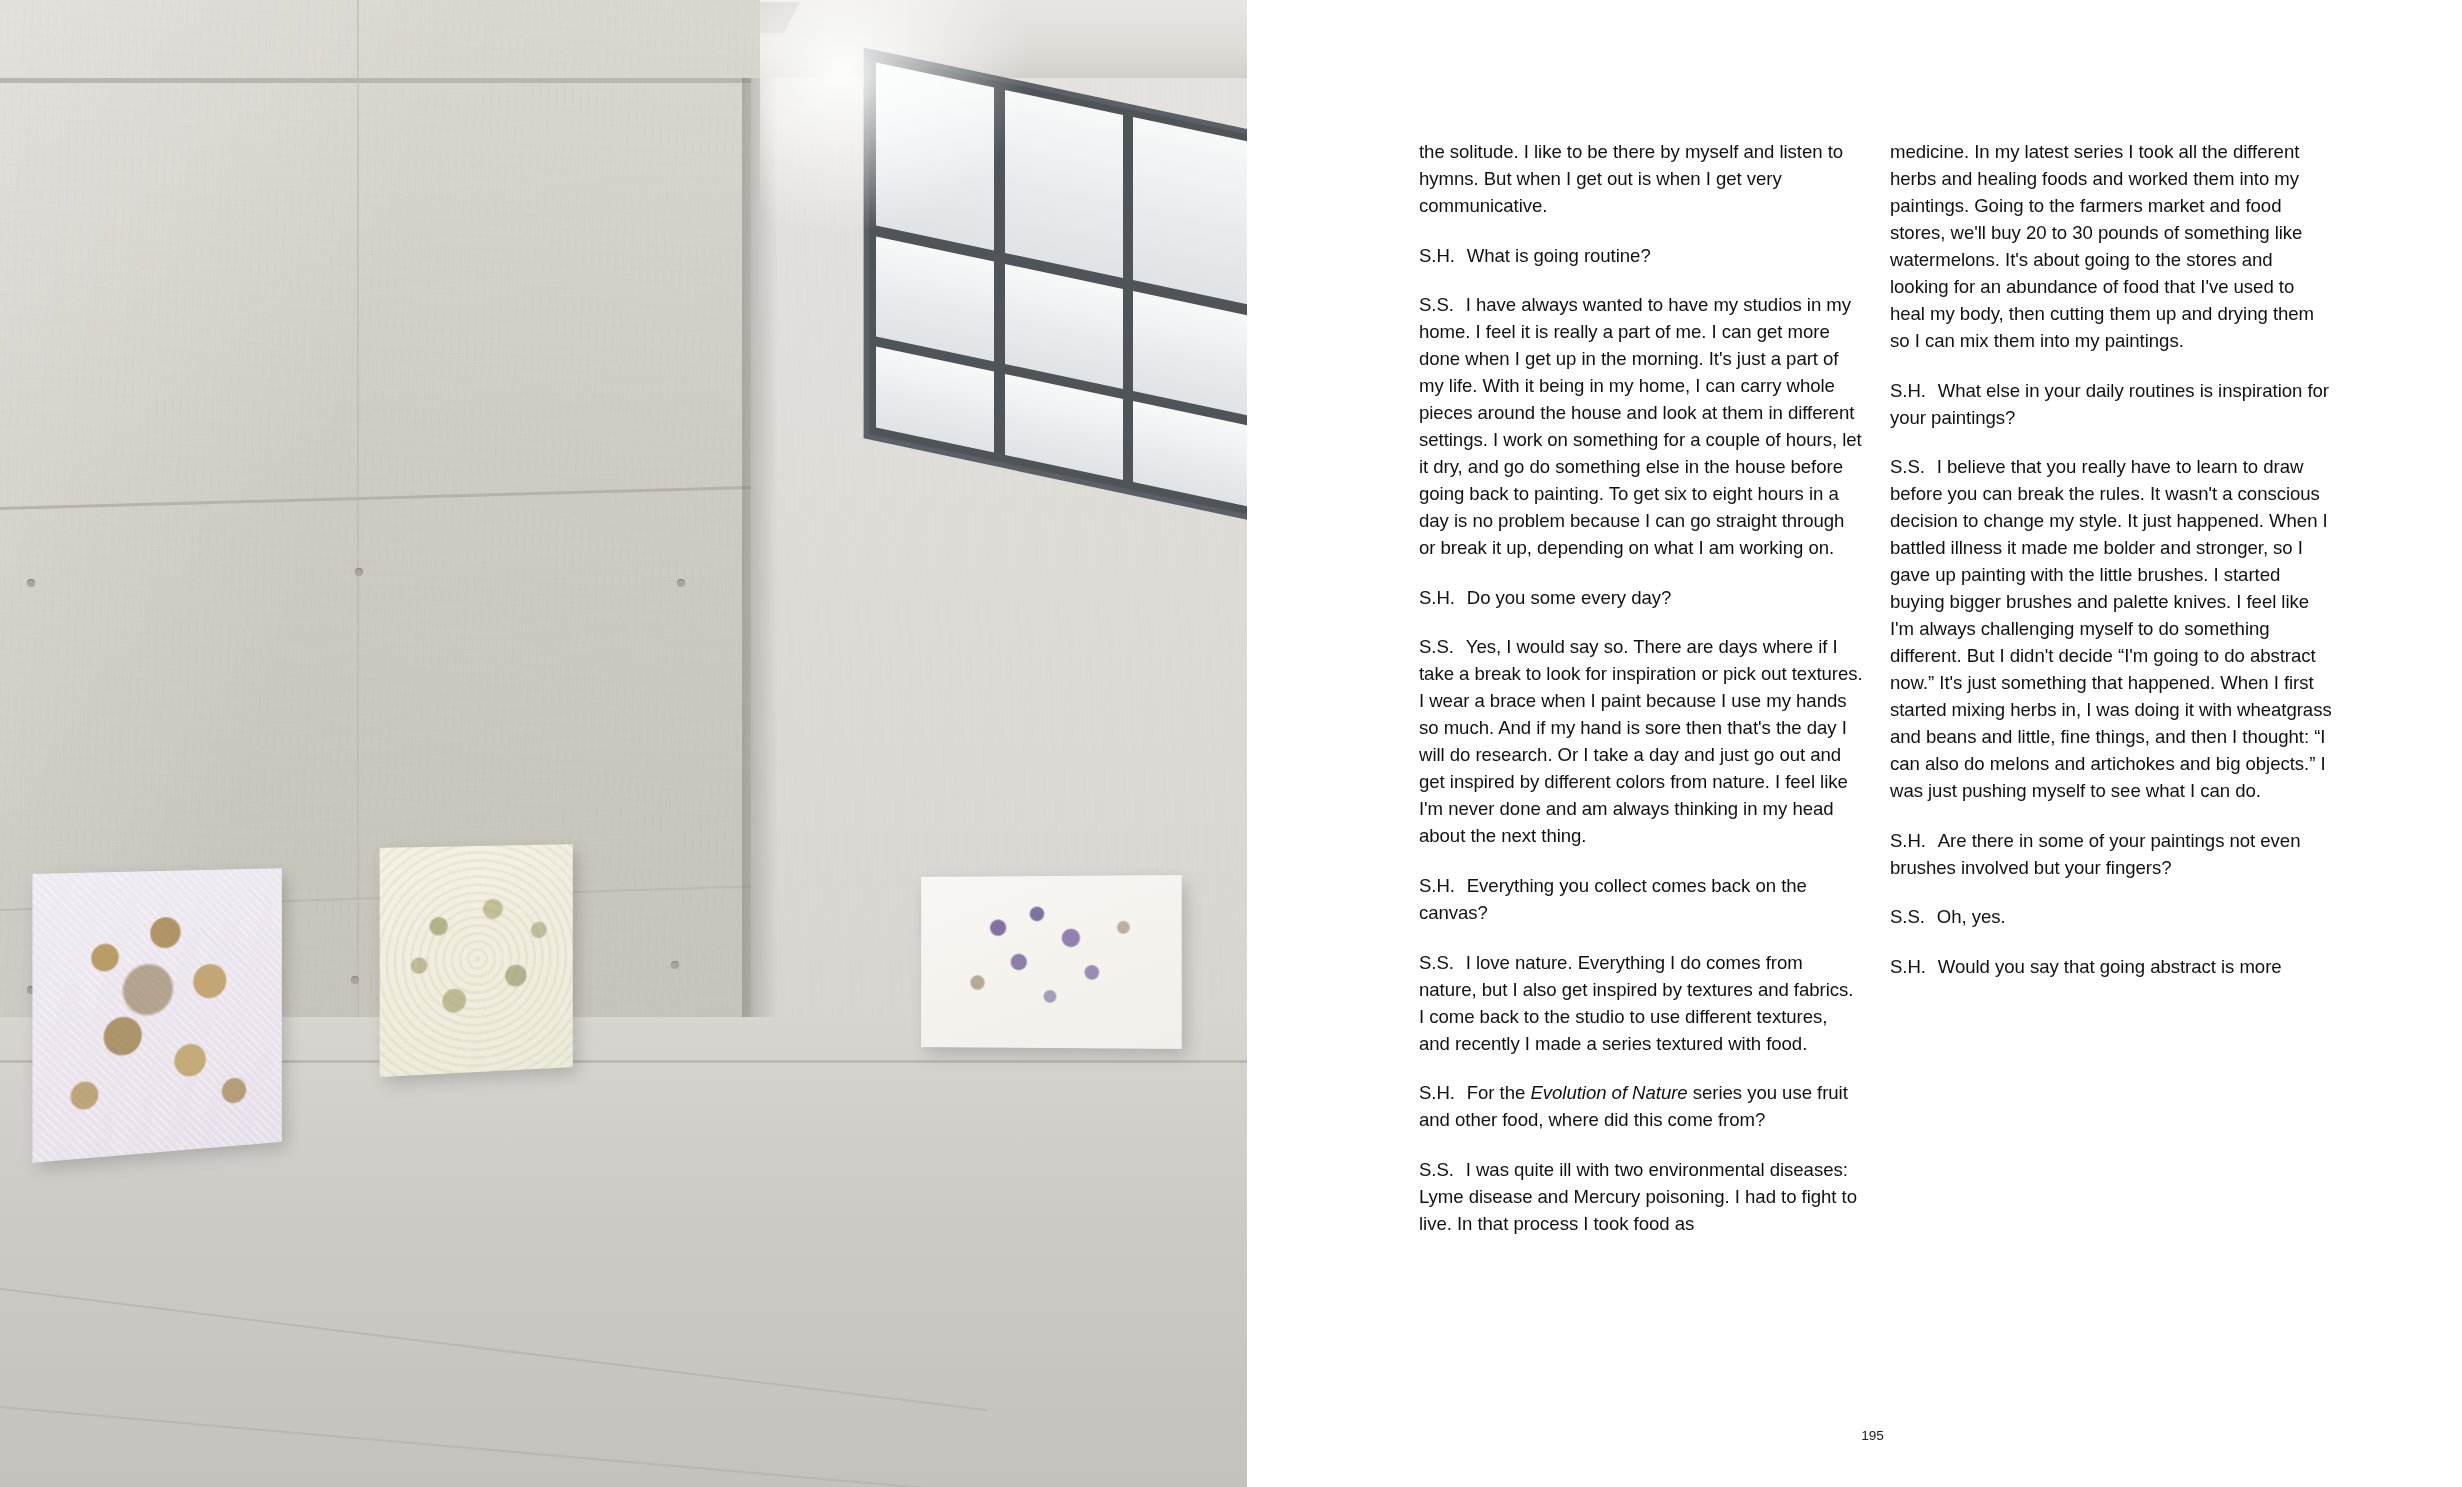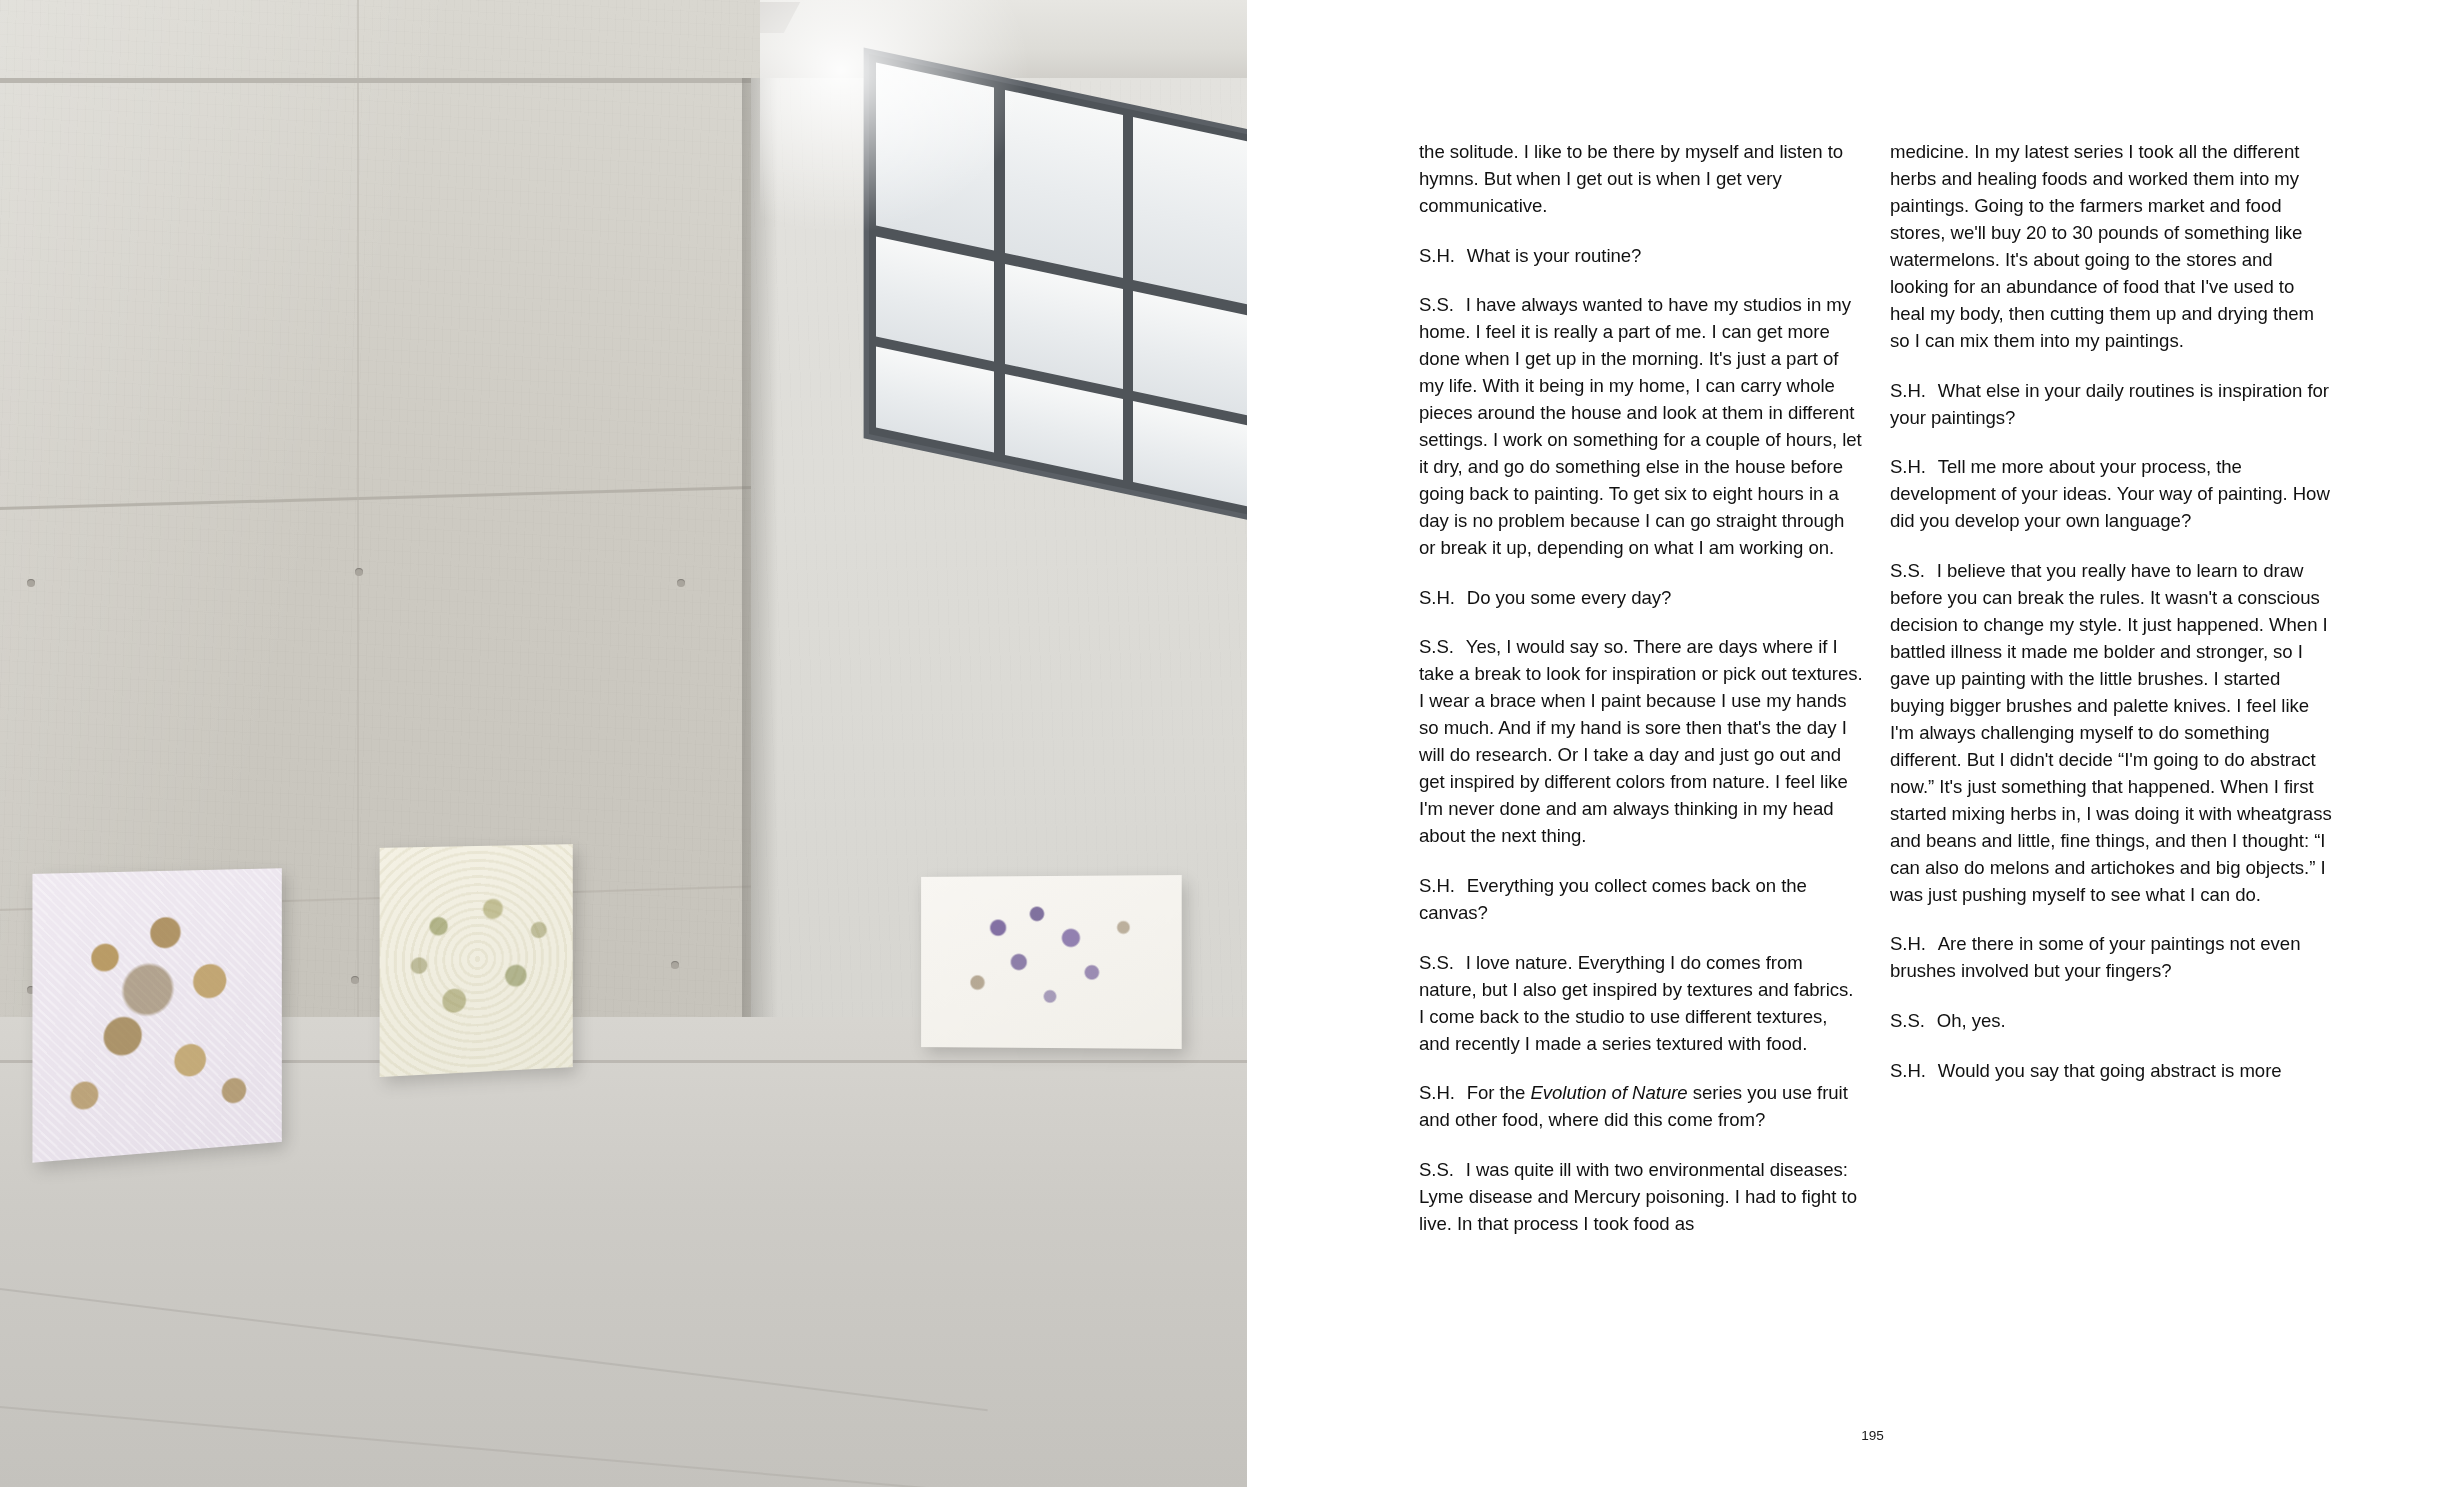--- a/index.html
+++ b/index.html
@@ -292,33 +292,32 @@
         <div class="p-surface"></div>
       </div>
 
     </div>
   </div>
 
   <div class="text-page">
     <div class="columns">
       <div class="col" id="col-left">
           <p class="para"><span>the solitude. I like to be there by myself and listen to hymns. But when I get out is when I get very communicative.</span></p>
-          <p class="para"><span class="spk">S.H.</span><span>What is your routine?</span></p>
+          <p class="para"><span class="spk">S.H.</span><span>What is going routine?</span></p>
           <p class="para"><span class="spk">S.S.</span><span>I have always wanted to have my studios in my home. I feel it is really a part of me. I can get more done when I get up in the morning. It's just a part of my life. With it being in my home, I can carry whole pieces around the house and look at them in different settings. I work on something for a couple of hours, let it dry, and go do something else in the house before going back to painting. To get six to eight hours in a day is no problem because I can go straight through or break it up, depending on what I am working on.</span></p>
           <p class="para"><span class="spk">S.H.</span><span>Do you some every day?</span></p>
           <p class="para"><span class="spk">S.S.</span><span>Yes, I would say so. There are days where if I take a break to look for inspiration or pick out textures. I wear a brace when I paint because I use my hands so much. And if my hand is sore then that's the day I will do research. Or I take a day and just go out and get inspired by different colors from nature. I feel like I'm never done and am always thinking in my head about the next thing.</span></p>
           <p class="para"><span class="spk">S.H.</span><span>Everything you collect comes back on the canvas?</span></p>
           <p class="para"><span class="spk">S.S.</span><span>I love nature. Everything I do comes from nature, but I also get inspired by textures and fabrics. I come back to the studio to use different textures, and recently I made a series textured with food.</span></p>
           <p class="para"><span class="spk">S.H.</span><span>For the <em class="ital">Evolution of Nature</em> series you use fruit and other food, where did this come from?</span></p>
           <p class="para"><span class="spk">S.S.</span><span>I was quite ill with two environmental diseases: Lyme disease and Mercury poisoning. I had to fight to live. In that process I took food as</span></p>
         </div>
       <div class="col" id="col-right">
           <p class="para"><span>medicine. In my latest series I took all the different herbs and healing foods and worked them into my paintings. Going to the farmers market and food stores, we'll buy 20 to 30 pounds of something like watermelons.  It's about going to the stores and looking for an abundance of food that I've used to heal my body, then cutting them up and drying them so I can mix them into my paintings.</span></p>
           <p class="para"><span class="spk">S.H.</span><span>What else in your daily routines is inspiration for your paintings?</span></p>
-          <p class="para"><span class="spk">S.H.</span><span>Tell me more about your process, the development of your ideas. Your way of painting. How did you develop your own language?</span></p>
           <p class="para"><span class="spk">S.S.</span><span>I believe that you really have to learn to draw before you can break the rules. It wasn't a conscious decision to change my style. It just happened. When I battled illness it made me bolder and stronger, so I gave up painting with the little brushes. I started buying bigger brushes and palette knives. I feel like I'm always challenging myself to do something different. But I didn't decide “I'm going to do abstract now.” It's just something that happened. When I first started mixing herbs in, I was doing it with wheatgrass and beans and little, fine things, and then I thought:  “I can also do melons and artichokes and big objects.” I was just pushing myself to see what I can do.</span></p>
           <p class="para"><span class="spk">S.H.</span><span>Are there in some of your paintings not even brushes involved but your fingers?</span></p>
           <p class="para"><span class="spk">S.S.</span><span>Oh, yes.</span></p>
           <p class="para"><span class="spk">S.H.</span><span>Would you say that going abstract is more</span></p>
         </div>
     </div>
     <div class="folio">
       <span>195</span>
     </div>
   </div>

